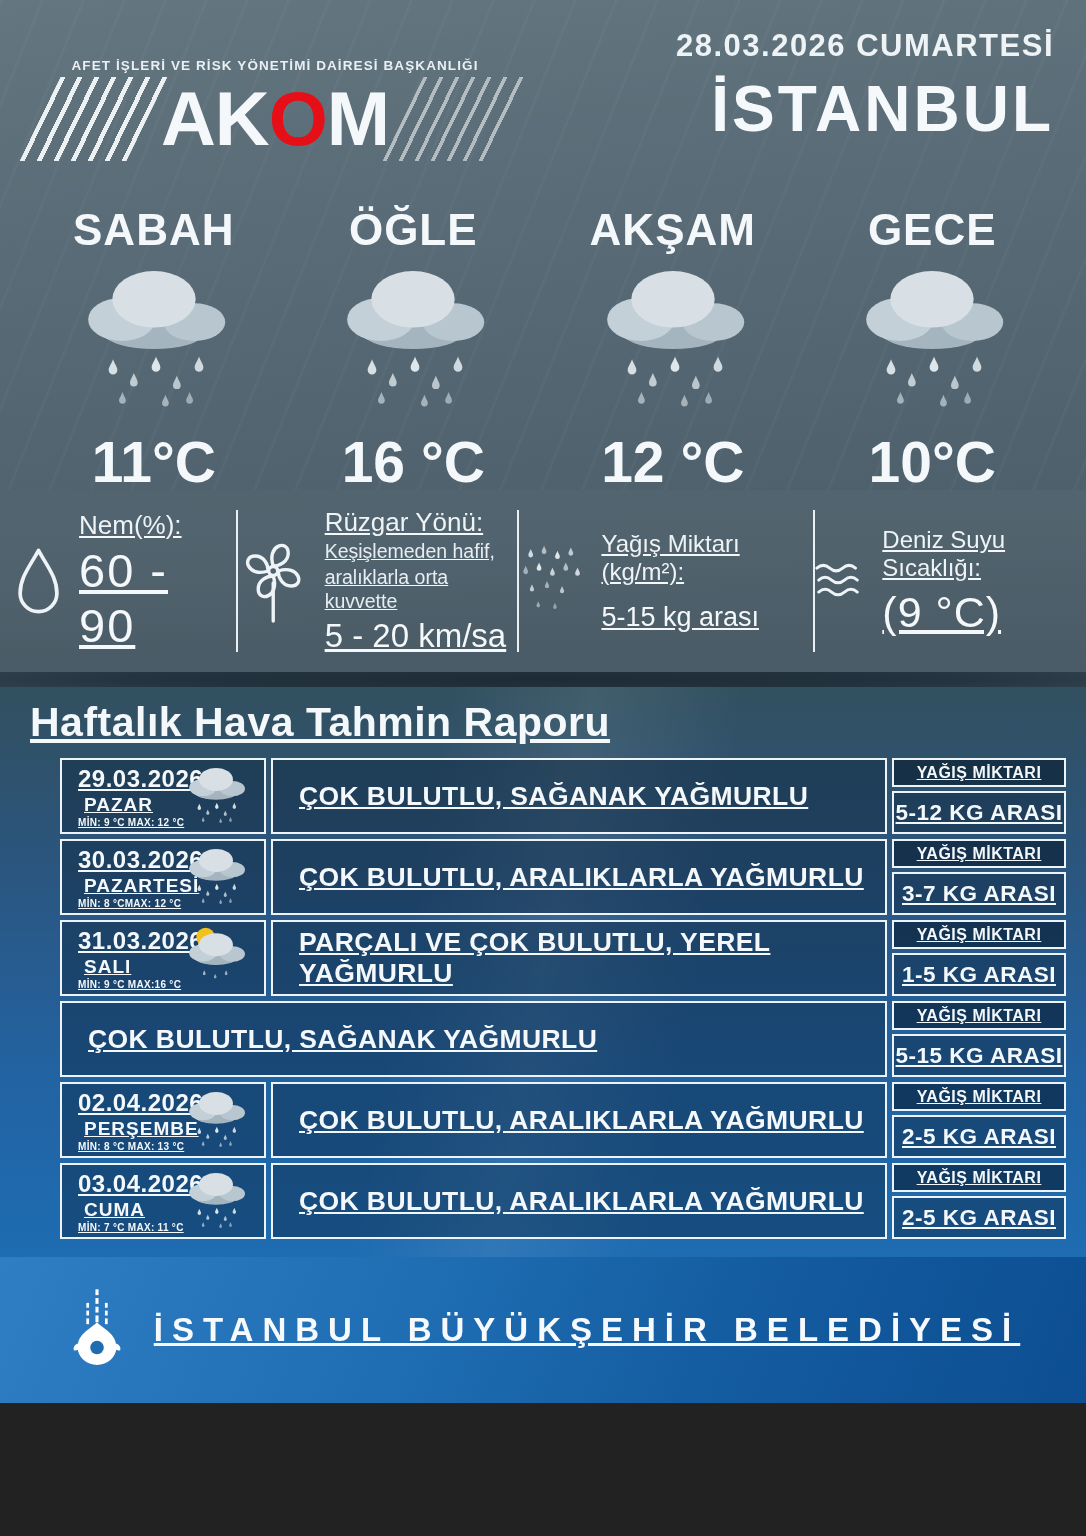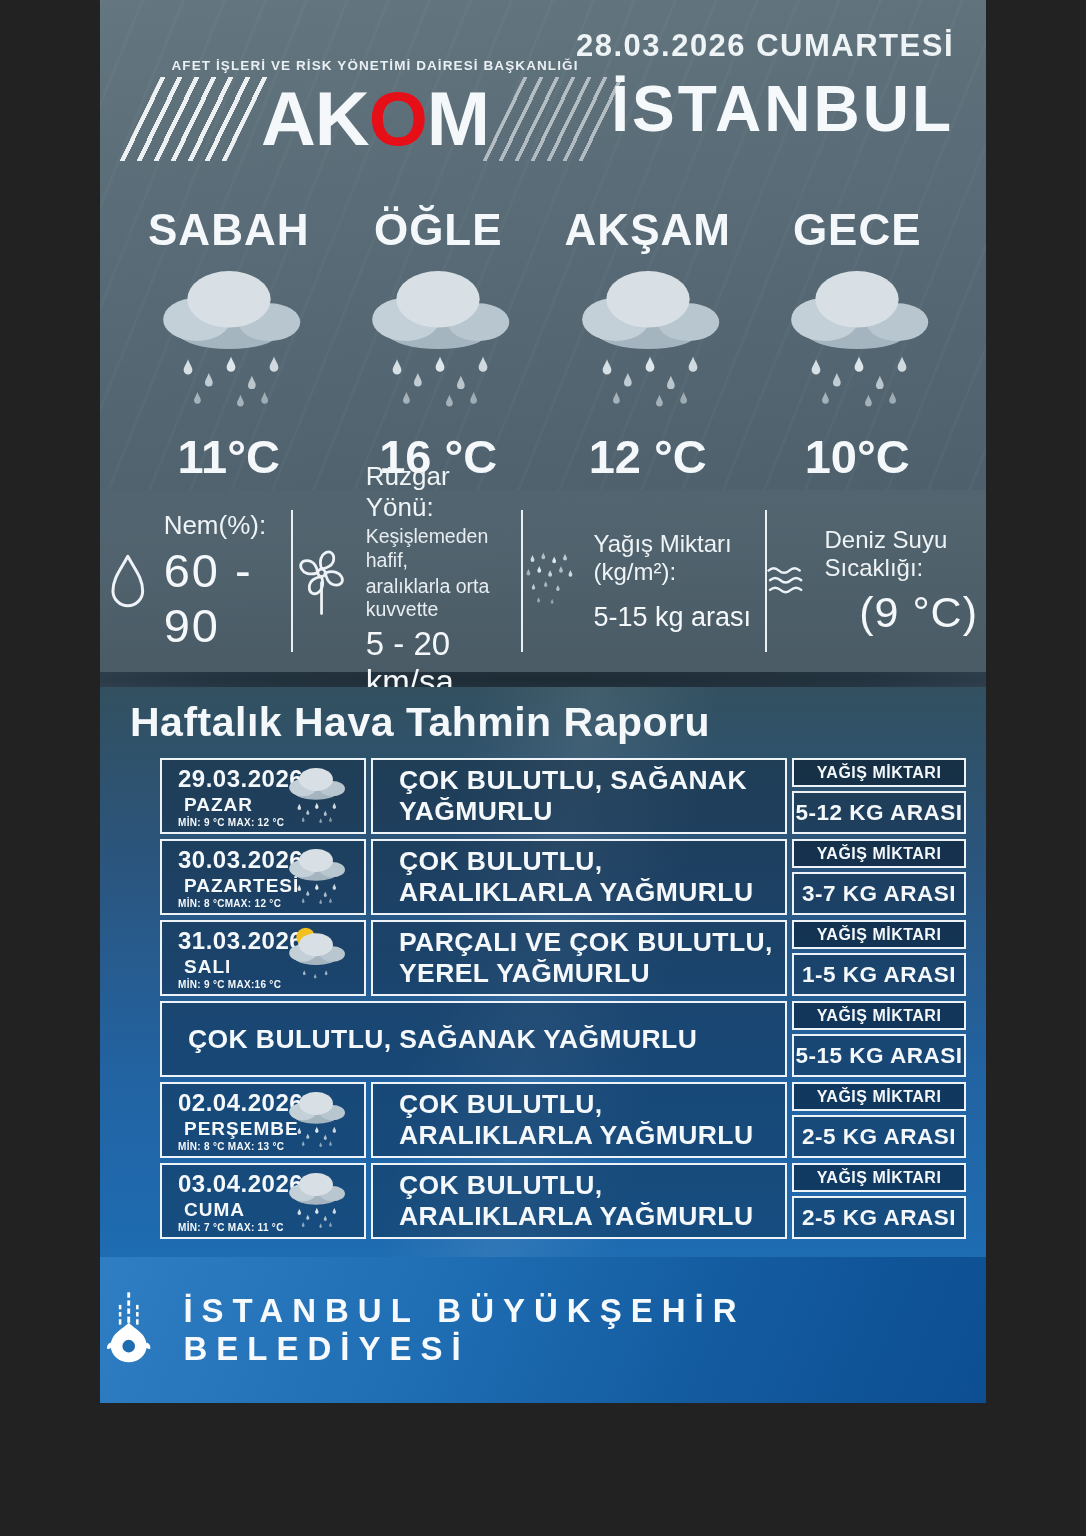--- a/index.html
+++ b/index.html
@@ -1,19 +1,19 @@
 <!DOCTYPE html>
 <html><head>
 <meta charset="utf-8">
 <style>
   * { margin:0; padding:0; box-sizing:border-box; }
   html,body { background:#222; }
   .page {
-    position:relative; width:886px; height:1536px; margin:0 auto;
-    font-family:"Liberation Sans", sans-serif; color:#f4f8fa; overflow:hidden;
+    position:relative; width:1086px; height:1536px; margin:0 auto;
+    font-family:"Liberation Sans", sans-serif; color:#f4f8fa; overflow:hidden;text-decoration:underline;
     -webkit-font-smoothing:antialiased;
   }
 
   
   .hero {
     position:relative; height:490px;
     background:linear-gradient(175deg,#64767f 0%,#596c77 40%,#4d606c 100%);
   }
   .hero::before {
     content:""; position:absolute; inset:0;
@@ -29,38 +29,38 @@
   .logo-text { font-size:76px; font-weight:800; letter-spacing:-1px; line-height:1; display:flex; align-items:center; }
   .logo-o { color:#e60f17; }
   .head-right { position:absolute; right:32px; top:28px; text-align:right; }
   .head-date { font-size:31px; font-weight:800; letter-spacing:1.5px; color:#eef3f6; }
   .head-city { font-size:64px; font-weight:800; letter-spacing:3px; color:#f6f9fb; margin-top:8px; }
 
   .periods { position:absolute; left:0; right:0; top:205px; display:flex; padding:0 24px; }
   .period { flex:1; display:flex; flex-direction:column; align-items:center; }
   .period-label { font-size:44px; font-weight:800; letter-spacing:1px; }
   .cloud-big { width:186px; height:172px; margin-top:4px; }
-  .period-temp { font-size:47px; font-weight:800; margin-top:-2px; }
+  .period-temp { font-size:57px; font-weight:800; margin-top:-2px; }
 
   
   .metrics {
-    position:relative; height:182px; display:flex; align-items:center; padding:0 8px;
+    position:relative; height:182px; display:flex; align-items:center; padding:0 14px;
     background:linear-gradient(175deg,#52646f 0%,#48596509 60%), linear-gradient(180deg,#53656f,#47586399);
     background-color:#4e606b;
   }
   .metric { display:flex; align-items:center; justify-content:center; gap:16px; height:142px; }
   .metric + .metric { border-left:2px solid #e9eff3; }
   .m1 { width:21%; } .m2 { width:26.5%; } .m3 { width:28%; } .m4 { width:24.5%; }
   .metric-label { font-size:26px; color:#eef3f6; }
   .metric-label.sm { font-size:24px; }
   .metric-value-big { font-size:47px; margin-top:2px; letter-spacing:2px; }
   .metric-sub { font-size:19.5px; line-height:1.22; color:#e7edf1; margin-top:2px; }
   .metric-wind-speed { font-size:33px; margin-top:3px; }
   .metric-rain-val { font-size:27px; margin-top:16px; }
-  .metric-sea-val { font-size:43px; margin-top:6px; text-align:right; letter-spacing:1px; }
+  .metric-sea-val { font-size:43px; margin-top:6px; text-align:left; letter-spacing:1px; }
   .divider-bar {
     height:16px; margin-top:-1px;
     background:radial-gradient(ellipse 70% 160% at 50% 50%, #1d2b34 0%, #243440 55%, #3a4b57 100%);
   }
 
   
   .warning {
     position:relative; height:148px; display:flex; align-items:center; padding:0 34px;
     background:linear-gradient(100deg,#2e3e49 0%,#3b4d59 35%,#4a5c66 52%,#36465261 70%,#2e3e49 100%);
     background-color:#344450;

